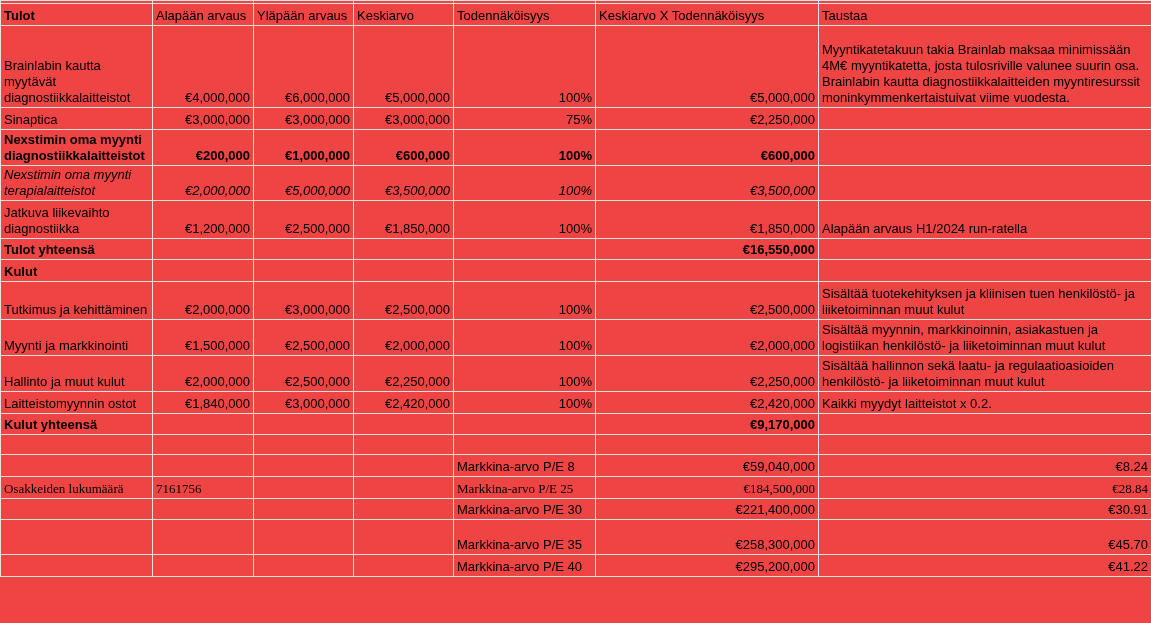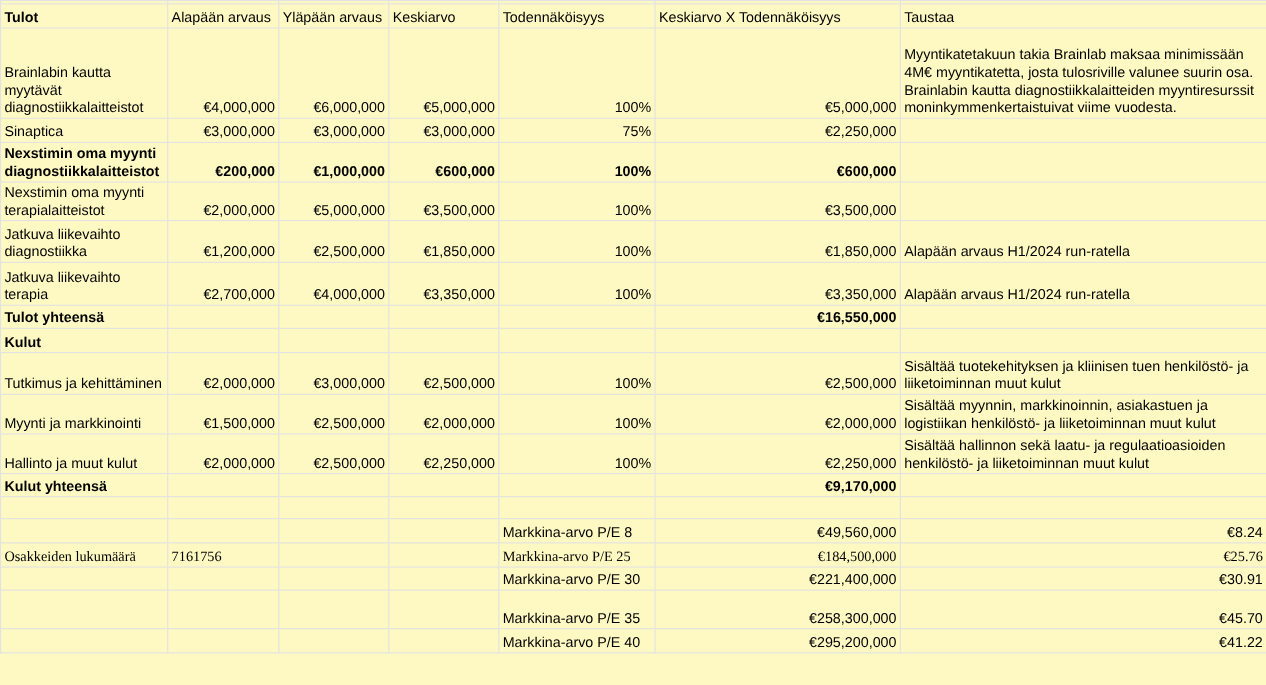--- a/index.html
+++ b/index.html
@@ -1,17 +1,17 @@
 <!DOCTYPE html>
 <html><head>
 <meta charset="utf-8">
 <style>
   html, body { margin: 0; padding: 0; background: #ffffff; }
   .sheet {
-    width: 1151px; height: 623px; overflow: hidden; background: #fef9c3;
+    width: 1151px; height: 623px; overflow: hidden; background: #ef4444;
     font-family: "Liberation Sans", sans-serif; font-size: 13px; color: #000000;
   }
   table.grid { border-collapse: collapse; table-layout: fixed; width: 1151px; }
   table.grid td {
     border: 1px solid #e2e2e2;
     vertical-align: bottom;
     padding: 1px 3px;
     line-height: 16px;
     overflow: hidden;
     word-wrap: break-word;
@@ -74,47 +74,38 @@
         </tr>
         <tr style="height: 36px; font-weight: bold;">
           <td class="">Nexstimin oma myynti diagnostiikkalaitteistot</td>
           <td class="r">€200,000</td>
           <td class="r">€1,000,000</td>
           <td class="r">€600,000</td>
           <td class="r">100%</td>
           <td class="r">€600,000</td>
           <td class=""></td>
         </tr>
-        <tr style="height: 35px;">
+        <tr style="height: 35px; font-style: italic;">
           <td class="">Nexstimin oma myynti terapialaitteistot</td>
           <td class="r">€2,000,000</td>
           <td class="r">€5,000,000</td>
           <td class="r">€3,500,000</td>
           <td class="r">100%</td>
           <td class="r">€3,500,000</td>
           <td class=""></td>
         </tr>
         <tr style="height: 38px;">
           <td class="">Jatkuva liikevaihto diagnostiikka</td>
           <td class="r">€1,200,000</td>
           <td class="r">€2,500,000</td>
           <td class="r">€1,850,000</td>
           <td class="r">100%</td>
           <td class="r">€1,850,000</td>
           <td class="">Alapään arvaus H1/2024 run-ratella</td>
         </tr>
-        <tr style="height: 39px;">
-          <td class="">Jatkuva liikevaihto terapia</td>
-          <td class="r">€2,700,000</td>
-          <td class="r">€4,000,000</td>
-          <td class="r">€3,350,000</td>
-          <td class="r">100%</td>
-          <td class="r">€3,350,000</td>
-          <td class="">Alapään arvaus H1/2024 run-ratella</td>
-        </tr>
         <tr style="height: 21px;">
           <td class="b ">Tulot yhteensä</td>
           <td class=""></td>
           <td class=""></td>
           <td class=""></td>
           <td class=""></td>
           <td class="b r">€16,550,000</td>
           <td class=""></td>
         </tr>
         <tr style="height: 22px;">
@@ -146,20 +137,29 @@
         </tr>
         <tr style="height: 36px;">
           <td class="">Hallinto ja muut kulut</td>
           <td class="r">€2,000,000</td>
           <td class="r">€2,500,000</td>
           <td class="r">€2,250,000</td>
           <td class="r">100%</td>
           <td class="r">€2,250,000</td>
           <td class="">Sisältää hallinnon sekä laatu- ja regulaatioasioiden henkilöstö- ja liiketoiminnan muut kulut</td>
         </tr>
+        <tr style="height: 22px;">
+          <td class="">Laitteistomyynnin ostot</td>
+          <td class="r">€1,840,000</td>
+          <td class="r">€3,000,000</td>
+          <td class="r">€2,420,000</td>
+          <td class="r">100%</td>
+          <td class="r">€2,420,000</td>
+          <td class="">Kaikki myydyt laitteistot x 0.2.</td>
+        </tr>
         <tr style="height: 21px;">
           <td class="b ">Kulut yhteensä</td>
           <td class=""></td>
           <td class=""></td>
           <td class=""></td>
           <td class=""></td>
           <td class="b r">€9,170,000</td>
           <td class=""></td>
         </tr>
         <tr style="height: 20px;">
@@ -170,31 +170,31 @@
           <td class=""></td>
           <td class=""></td>
           <td class=""></td>
         </tr>
         <tr style="height: 22px;">
           <td class=""></td>
           <td class=""></td>
           <td class=""></td>
           <td class=""></td>
           <td class="">Markkina-arvo P/E 8</td>
-          <td class="r">€49,560,000</td>
+          <td class="r">€59,040,000</td>
           <td class="r">€8.24</td>
         </tr>
         <tr style="height: 22px; font-family: Liberation Serif, serif;">
           <td class="">Osakkeiden lukumäärä</td>
           <td class="">7161756</td>
           <td class=""></td>
           <td class=""></td>
           <td class="">Markkina-arvo P/E 25</td>
           <td class="r">€184,500,000</td>
-          <td class="r">€25.76</td>
+          <td class="r">€28.84</td>
         </tr>
         <tr style="height: 21px;">
           <td class=""></td>
           <td class=""></td>
           <td class=""></td>
           <td class=""></td>
           <td class="">Markkina-arvo P/E 30</td>
           <td class="r">€221,400,000</td>
           <td class="r">€30.91</td>
         </tr>

